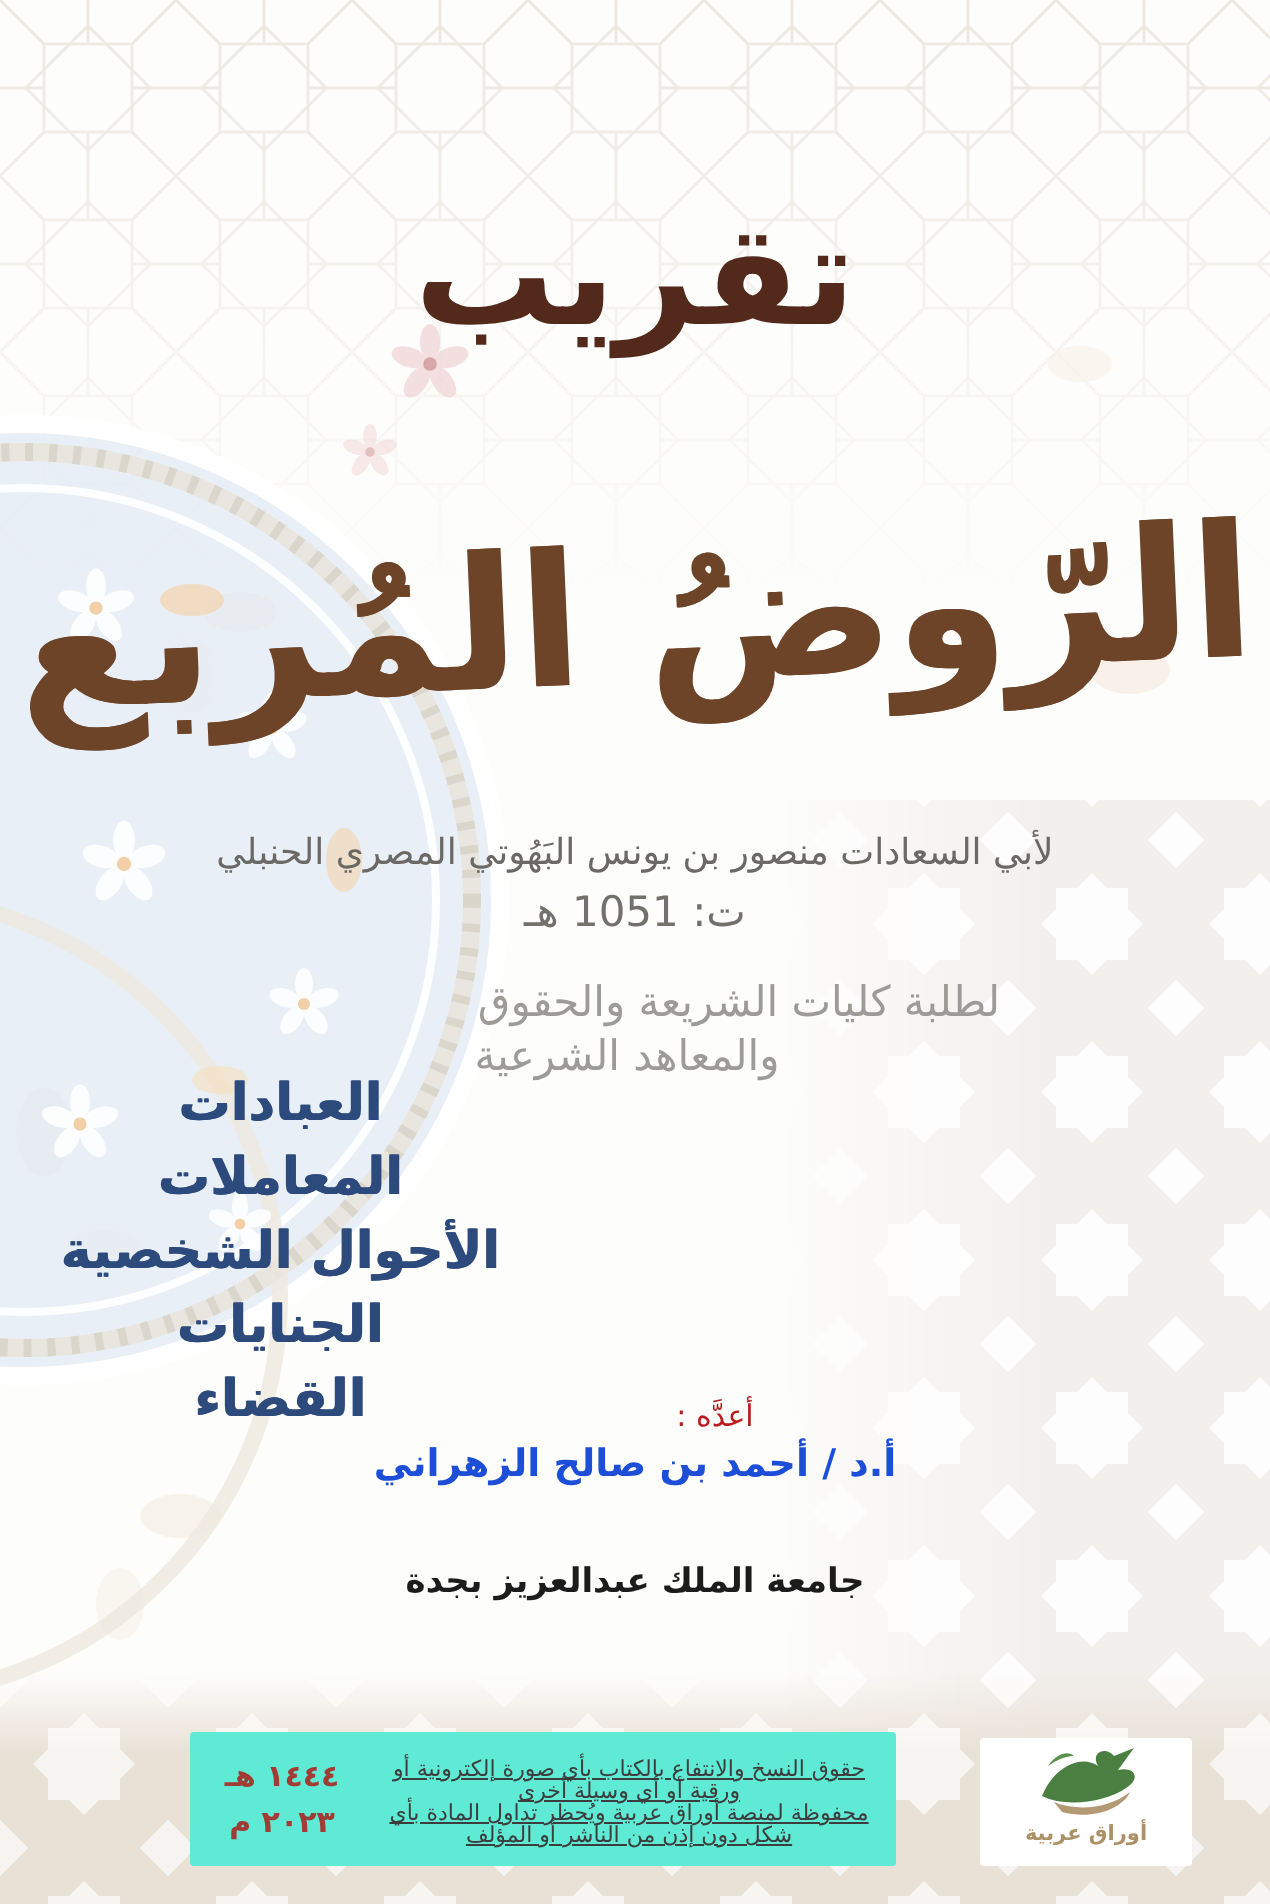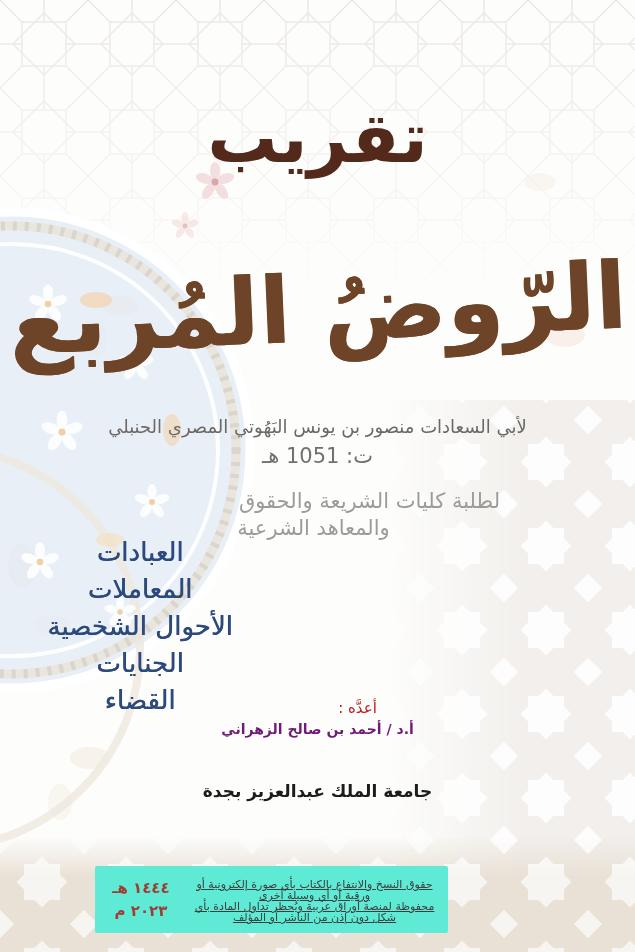--- a/index.html
+++ b/index.html
@@ -23,27 +23,27 @@
     font-size:18px;color:#6b6965;}
   .death-line{left:0;right:0;top:444px;text-align:center;direction:rtl;
     font-size:21px;color:#73716c;}
 
   .audience{left:0;right:0;top:488px;text-align:center;direction:rtl;
     font-size:21px;color:#9d9b97;line-height:27px;}
   .audience .l1{position:relative;left:52px;}
   .audience .l2{position:relative;left:-4px;}
 
   .topics{left:25px;top:534px;width:230px;text-align:center;direction:rtl;
-    color:#2c4a7c;font-weight:400;font-size:26px;line-height:37px;
+    color:#2c4a7c;font-weight:700;font-size:26px;line-height:37px;
     text-shadow:.5px 0 0 #2c4a7c;}
 
   .prep-label{left:80px;right:0;top:699px;text-align:center;direction:rtl;
     font-size:15px;color:#b91c1c;}
   .prep-name{left:0;right:0;top:721px;text-align:center;direction:rtl;
-    font-size:14px;font-weight:700;color:#701a75;}
+    font-size:19px;font-weight:700;color:#1d4ed8;}
   .prep-dept{left:0;right:0;top:752px;text-align:center;direction:rtl;
     font-size:16px;font-weight:700;color:#2d2d2d;}
   .prep-univ{left:0;right:0;top:781px;text-align:center;direction:rtl;
     font-size:17px;font-weight:700;color:#1c1c1c;}
 
   .footer-bar{position:absolute;z-index:3;left:95px;top:866px;width:353px;height:67px;
     background:#5eead4;border-radius:2px;}
   .dates{position:absolute;left:6px;top:11px;width:80px;text-align:center;direction:rtl;
     color:#a23b33;font-weight:700;font-size:15px;line-height:23px;}
   .pub{position:absolute;left:92px;right:6px;top:8px;text-align:center;direction:rtl;}
@@ -200,14 +200,22 @@
       <div>٢٠٢٣ م</div>
     </div>
     <div class="pub">
       <div class="rights">
         <div>حقوق النسخ والانتفاع بالكتاب بأي صورة إلكترونية أو ورقية أو أي وسيلة أخرى</div>
         <div>محفوظة لمنصة أوراق عربية ويُحظر تداول المادة بأي شكل دون إذن من الناشر أو المؤلف</div>
       </div>
     </div>
   </div>
 
+  <div class="logo-box">
+    <svg width="62" height="38" viewBox="0 0 62 38" aria-hidden="true">
+      <path d="M9 25 C15 10 29 4 37 10 C33 3 41 0 45 5 L55 1 L47 12 C55 10 59 16 51 21 C41 28 21 31 9 25 Z" fill="#4a7f41"></path>
+      <path d="M12 10 C16 4 22 2 25 5 C20 5 15 8 12 10 Z" fill="#5d9150"></path>
+      <path d="M15 28 C27 33 43 31 53 23 C49 32 33 37 19 33 Z" fill="#b39a75"></path>
+    </svg>
+    <div class="logo-word">أوراق عربية</div>
+  </div>
 
 </div>
 
 </body></html>

